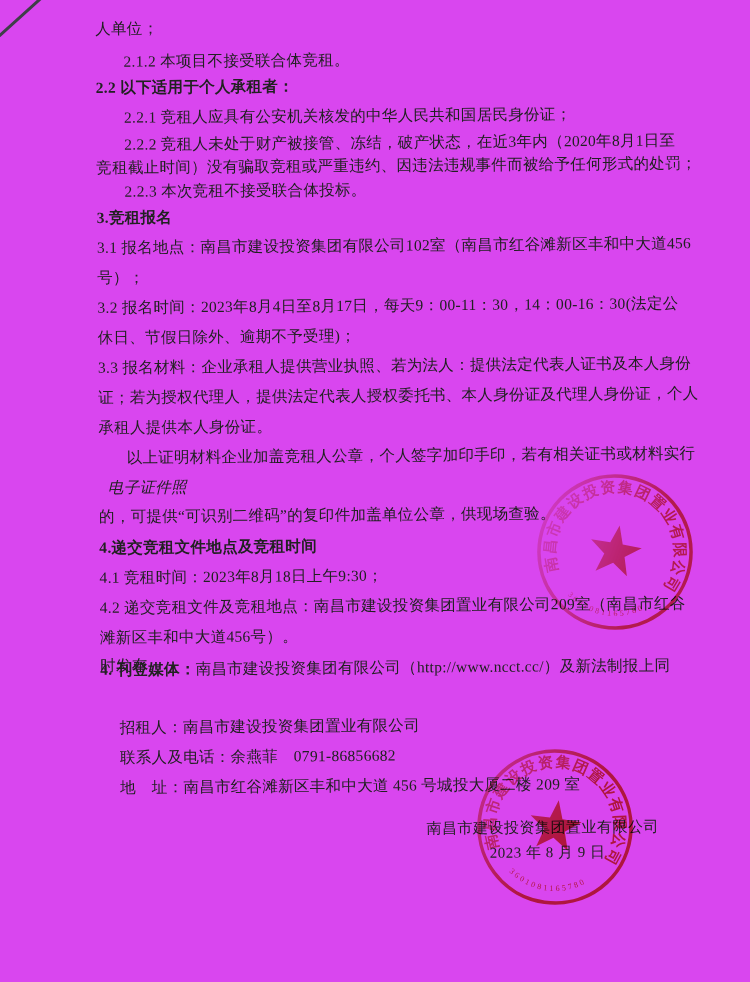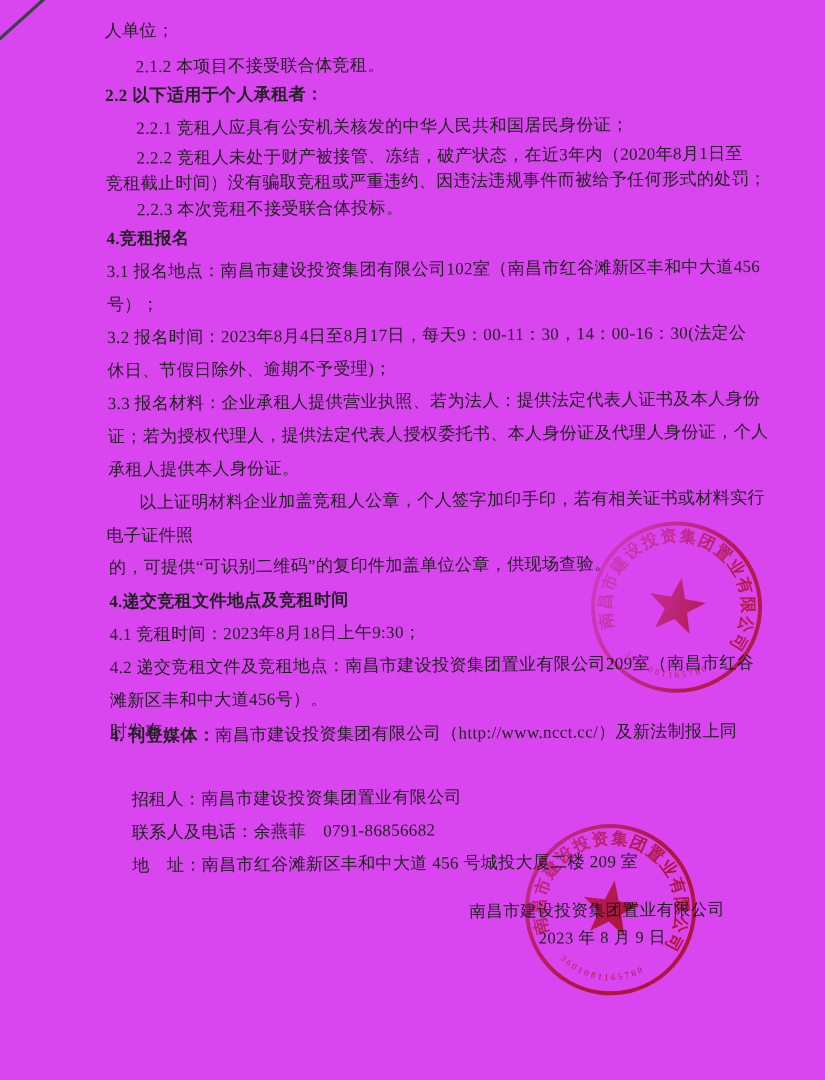--- a/index.html
+++ b/index.html
@@ -2,21 +2,21 @@
 <html><head>
 <meta charset="utf-8">
 <style>
   html,body{margin:0;padding:0;}
   body{width:750px;height:982px;font-family:"Liberation Serif","DejaVu Serif",serif;}
   .page{position:relative;width:750px;height:982px;background:#d946ef;overflow:hidden;}
   .textlayer{position:absolute;inset:0;transform:rotate(-0.45deg);transform-origin:80px 0;}
   .ln{position:absolute;white-space:nowrap;font-size:15.5px;color:#212121;line-height:22px;letter-spacing:0.3px;}
   .m{left:95px;}
   .ind{left:123px;}
-  .elec{left:93px;}
+  .elec{left:104px;font-style:italic;}
   .ct{left:114px;}
   .b{font-weight:bold;}
   .sign{position:absolute;white-space:nowrap;font-size:15px;color:#212121;letter-spacing:0.5px;}
   .corner-line{position:absolute;left:-10px;top:13px;width:66px;height:3px;background:#3f3f48;transform:rotate(-42deg);border-radius:2px;}
   .seal{position:absolute;width:170px;height:170px;mix-blend-mode:multiply;pointer-events:none;}
   .seal svg{width:100%;height:100%;}
   .seal-mid{left:530px;top:467px;opacity:.82;transform:rotate(10deg);
     -webkit-mask-image:linear-gradient(100deg,rgba(0,0,0,.18) 0%,rgba(0,0,0,.6) 38%,#000 68%);
     mask-image:linear-gradient(100deg,rgba(0,0,0,.18) 0%,rgba(0,0,0,.6) 38%,#000 68%);}
   .seal-btm{left:470px;top:742px;opacity:.9;transform:rotate(8deg);
@@ -34,21 +34,21 @@
   <div class="corner-line"></div>
 
   <div class="textlayer">
     <div class="ln m" style="top:18px">人单位；</div>
     <div class="ln ind" style="top:51px">2.1.2 本项目不接受联合体竞租。</div>
     <div class="ln m b" style="top:77px">2.2 以下适用于个人承租者：</div>
     <div class="ln ind" style="top:107px">2.2.1 竞租人应具有公安机关核发的中华人民共和国居民身份证；</div>
     <div class="ln ind" style="top:134px">2.2.2 竞租人未处于财产被接管、冻结，破产状态，在近3年内（2020年8月1日至</div>
     <div class="ln m" style="top:157px">竞租截止时间）没有骗取竞租或严重违约、因违法违规事件而被给予任何形式的处罚；</div>
     <div class="ln ind" style="top:181px">2.2.3 本次竞租不接受联合体投标。</div>
-    <div class="ln m b" style="top:207px">4.竞租报名</div>
+    <div class="ln m b" style="top:207px">3.竞租报名</div>
     <div class="ln m" style="top:237px">3.1 报名地点：南昌市建设投资集团有限公司102室（南昌市红谷滩新区丰和中大道456</div>
     <div class="ln m" style="top:267px">号）；</div>
     <div class="ln m" style="top:297px">3.2 报名时间：2023年8月4日至8月17日，每天9：00-11：30，14：00-16：30(法定公</div>
     <div class="ln m" style="top:327px">休日、节假日除外、逾期不予受理)；</div>
     <div class="ln m" style="top:357px">3.3 报名材料：企业承租人提供营业执照、若为法人：提供法定代表人证书及本人身份</div>
     <div class="ln m" style="top:387px">证；若为授权代理人，提供法定代表人授权委托书、本人身份证及代理人身份证，个人</div>
     <div class="ln m" style="top:417px">承租人提供本人身份证。</div>
     <div class="ln ind" style="top:447px">以上证明材料企业加盖竞租人公章，个人签字加印手印，若有相关证书或材料实行</div>
     <div class="ln elec" style="top:477px">电子证件照</div>
     <div class="ln m" style="top:506px">的，可提供“可识别二维码”的复印件加盖单位公章，供现场查验。</div>

